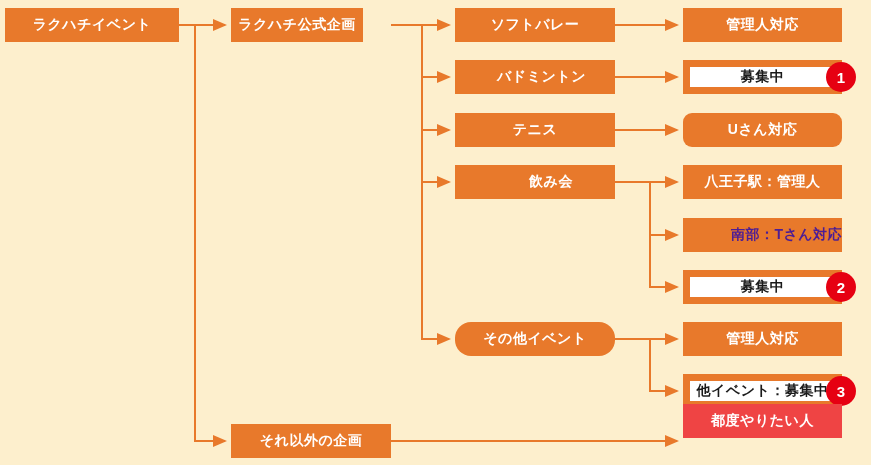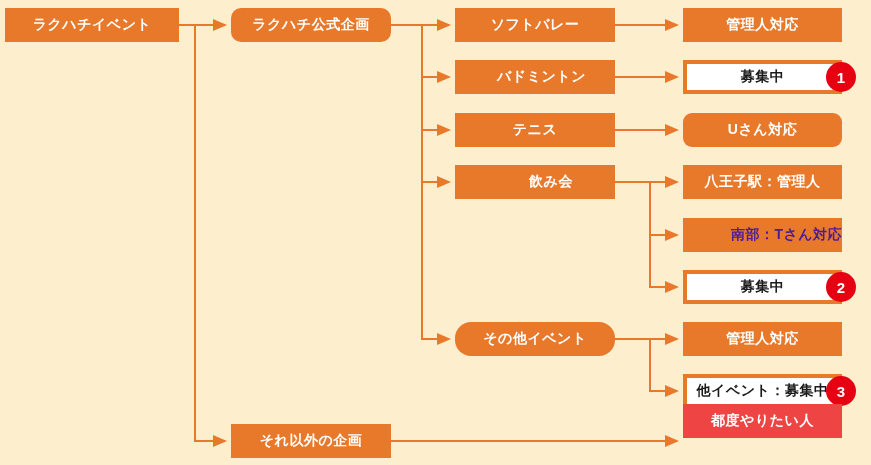--- a/index.html
+++ b/index.html
@@ -43,21 +43,21 @@
   }
   .node.filled {
     background: #E8792B;
     color: #FFFFFF;
     border: none;
     font-size: 14px;
   }
   .node.outlined {
     background: #FFFFFF;
     color: #1A1A1A;
-    border: 4px solid #22c55e;
+    border: 7px solid #22c55e;
     font-size: 14px;
   }
 
   
   .badge {
     position: absolute;
     width: 30px;
     height: 30px;
     border-radius: 50%;
     background: #E60012;
@@ -106,21 +106,21 @@
       <path d="M650,339 L650,391 L677,391" marker-end="url(#arrowhead)"></path>
 
       <path d="M391,441 L677,441" marker-end="url(#arrowhead)"></path>
     </g>
   </svg>
 
   <div id="nodes-layer">
       <div class="node filled" style="left: 5px; top: 8px; width: 174px; height: 34px; background: rgb(232, 121, 43); color: rgb(255, 255, 255);">
         <span>ラクハチイベント</span>
       </div>
-      <div class="node filled" style="left: 231px; top: 8px; width: 160px; height: 34px; background: rgb(232, 121, 43); color: rgb(255, 255, 255); border-radius: 10px;">
+      <div class="node filled" style="left: 231px; top: 8px; width: 132px; height: 34px; background: rgb(232, 121, 43); color: rgb(255, 255, 255);">
         <span>ラクハチ公式企画</span>
       </div>
       <div class="node filled" style="left: 455px; top: 8px; width: 160px; height: 34px; background: rgb(232, 121, 43); color: rgb(255, 255, 255); font-family: Liberation Mono, monospace;">
         <span>ソフトバレー</span>
       </div>
       <div class="node filled" style="left: 683px; top: 8px; width: 159px; height: 34px; background: rgb(232, 121, 43); color: rgb(255, 255, 255);">
         <span>管理人対応</span>
       </div>
       <div class="node filled" style="left: 455px; top: 60px; width: 160px; height: 34px; background: rgb(232, 121, 43); color: rgb(255, 255, 255); padding-left: 13px;">
         <span>バドミントン</span>

